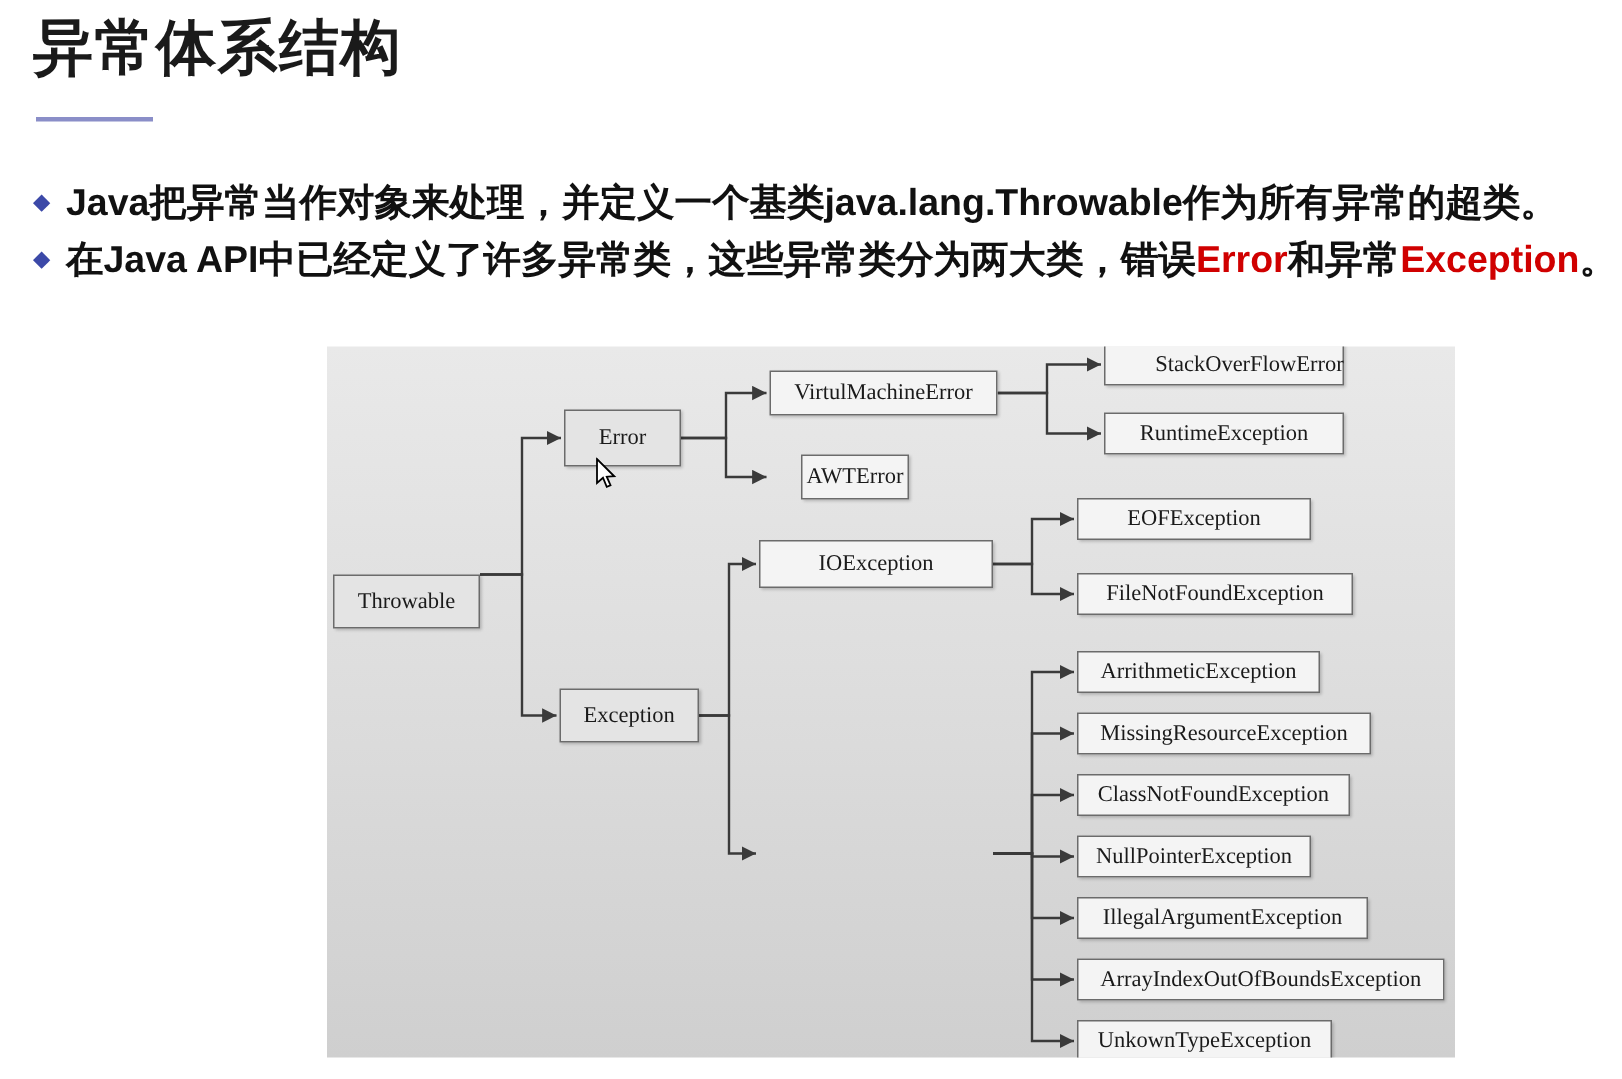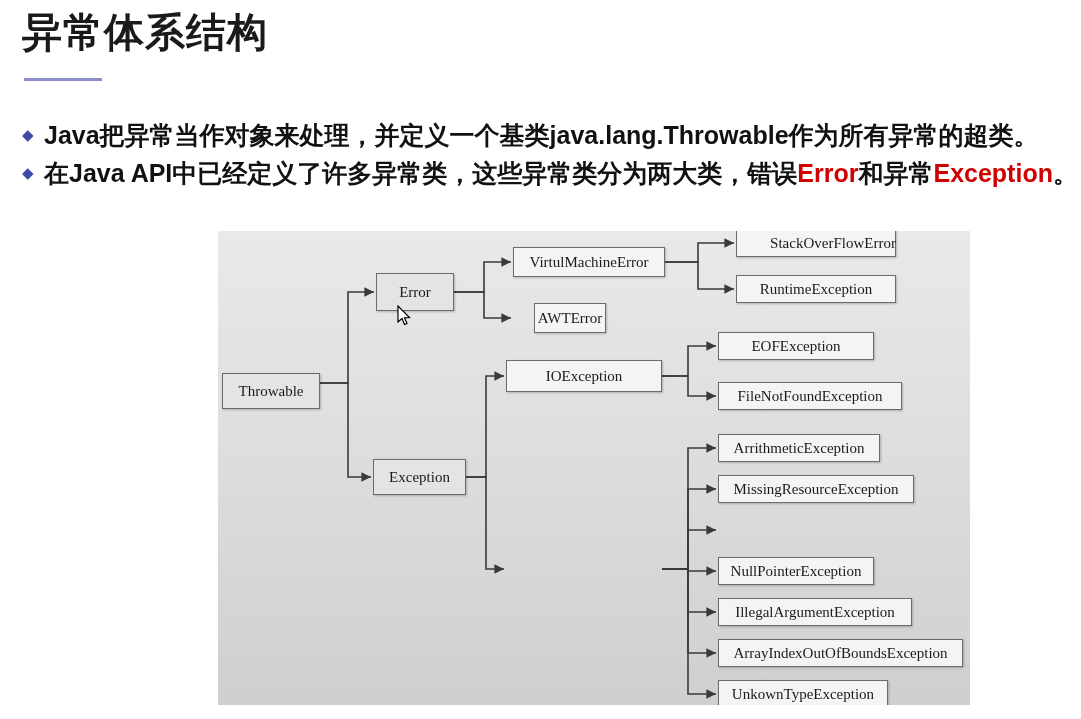--- a/index.html
+++ b/index.html
@@ -166,35 +166,36 @@
       <path d="M444,338 L470,338 L470,217 L498,217"></path>
       <path d="M444,338 L470,338 L470,258 L498,258"></path>
       <path d="M444,338 L470,338 L470,299 L498,299"></path>
       <path d="M444,338 L470,338 L470,340 L498,340"></path>
       <path d="M444,338 L470,338 L470,381 L498,381"></path>
       <path d="M444,338 L470,338 L470,422 L498,422"></path>
       <path d="M444,338 L470,338 L470,463 L498,463"></path>
     </g>
   </svg>
 
-  <div class="node shaded" style="left:4px;  top:142px; width:98px;  height:36px;">Throwable</div>
+  <div class="node shaded" style="left:4px;  top:152px; width:98px;  height:36px;">Throwable</div>
   <div class="node shaded" style="left:158px;top:42px;  width:78px;  height:38px;">Error</div>
   <div class="node shaded" style="left:155px;top:228px; width:93px;  height:36px;">Exception</div>
 
   <div class="node" style="left:295px;top:16px;  width:152px; height:30px;">VirtulMachineError</div>
   <div class="node" style="left:305px;top:72px;  width:72px;  height:30px;margin-left:11px;">AWTError</div>
   <div class="node" style="left:288px;top:129px; width:156px; height:32px;">IOException</div>
 
   <div class="node" style="left:518px;top:-2px;  width:160px; height:28px;padding-left:34px;">StackOverFlowError</div>
   <div class="node" style="left:518px;top:44px;  width:160px; height:28px;">RuntimeException</div>
   <div class="node" style="left:500px;top:101px; width:156px; height:28px;">EOFException</div>
   <div class="node" style="left:500px;top:151px; width:184px; height:28px;">FileNotFoundException</div>
 
   <div class="node" style="left:500px;top:244px; width:196px; height:28px;">MissingResourceException</div>
   <div class="node" style="left:500px;top:203px; width:162px; height:28px;">ArrithmeticException</div>
+  <div class="node" style="left:500px;top:285px; width:182px; height:28px;">ClassNotFoundException</div>
   <div class="node" style="left:500px;top:326px; width:156px; height:28px;">NullPointerException</div>
   <div class="node" style="left:500px;top:367px; width:194px; height:28px;">IllegalArgumentException</div>
   <div class="node" style="left:500px;top:408px; width:245px; height:28px;">ArrayIndexOutOfBoundsException</div>
   <div class="node" style="left:500px;top:449px; width:170px; height:28px;">UnkownTypeException</div>
 </div>
 
 <svg class="cursor" viewBox="0 0 16 22">
   <path d="M1,1 L1,17 L5,13.5 L7.5,19.5 L10,18.5 L7.5,12.8 L12.5,12.5 Z" fill="#ffffff" stroke="#000000" stroke-width="1.2"></path>
 </svg>
 

